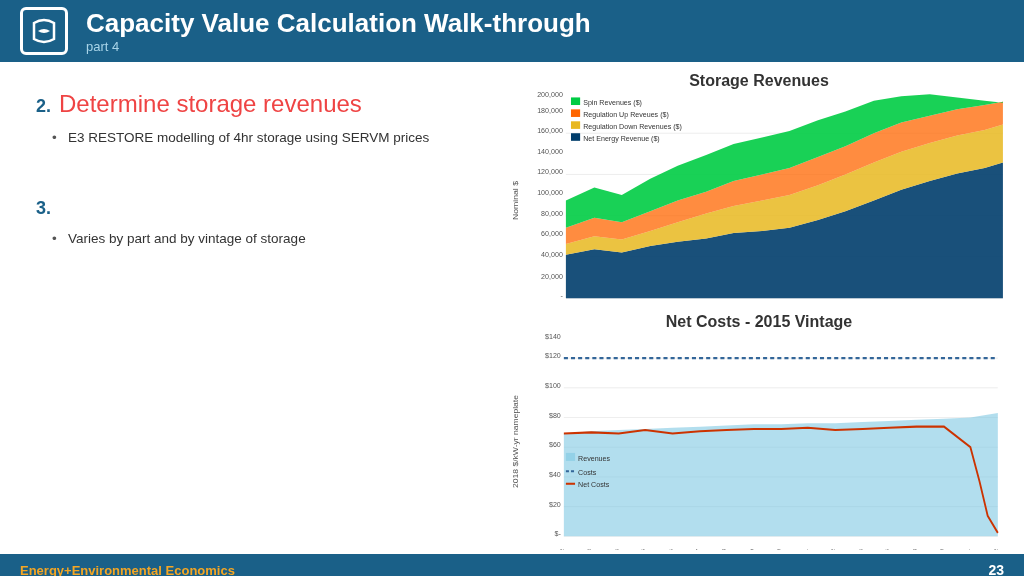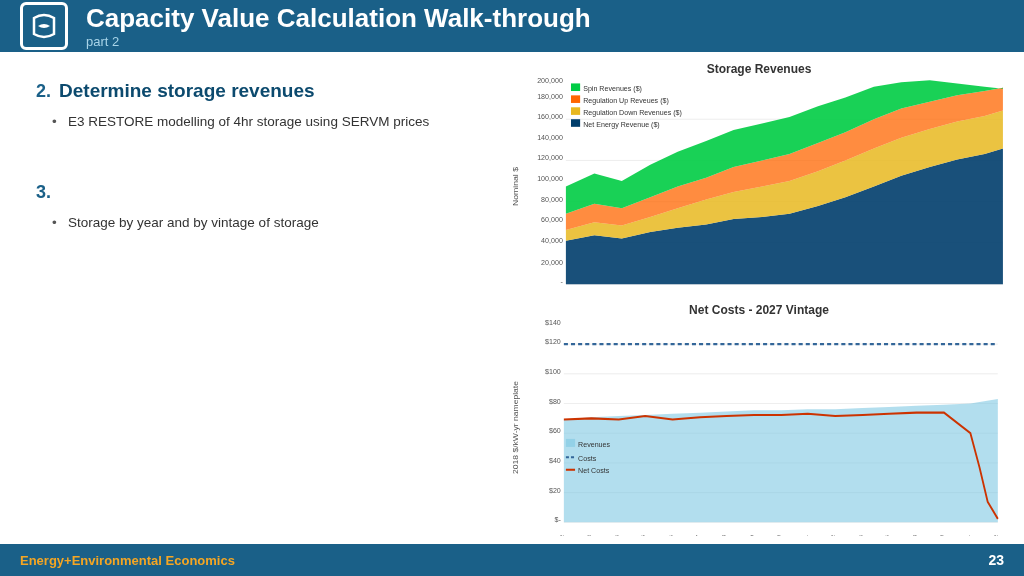--- a/index.html
+++ b/index.html
@@ -8,21 +8,21 @@
       height: 576px;
       font-family: Arial, sans-serif;
       background: #fff;
       overflow: hidden;
       position: relative;
     }
 
     
     #header {
       background: #1a6088;
-      height: 52px;
+      height: 62px;
       display: flex;
       align-items: center;
       padding: 0 20px;
       gap: 18px;
     }
     #logo-box {
       width: 48px;
       height: 48px;
       border: 3px solid #fff;
       border-radius: 6px;
@@ -70,23 +70,23 @@
       margin-bottom: 10px;
     }
 
     .section-num {
       color: #1a6088;
       font-size: 18px;
       font-weight: 700;
     }
 
     .section-heading {
-      color: #0c4a6e;
-      font-size: 19px;
-      font-weight: 700;
+      color: #ef4444;
+      font-size: 24px;
+      font-weight: 400;
     }
 
     .bullet-list {
       list-style: none;
       padding-left: 16px;
     }
 
     .bullet-list li {
       position: relative;
       padding-left: 16px;
@@ -116,21 +116,21 @@
       gap: 4px;
     }
 
     .chart-container {
       flex: 1;
       position: relative;
     }
 
     .chart-title {
       text-align: center;
-      font-size: 12px;
+      font-size: 16px;
       font-weight: 600;
       color: #333;
       margin-bottom: 2px;
     }
 
     .chart-area {
       width: 100%;
       height: calc(100% - 20px);
       position: relative;
     }
@@ -169,21 +169,21 @@
 
 <div id="header">
   <div id="logo-box">
     <svg width="36" height="36" viewBox="0 0 36 36">
       <path d="M8 10 Q18 4 28 10 L28 26 Q18 32 8 26 Z" fill="none" stroke="#fff" stroke-width="2.5"></path>
       <path d="M12 18 Q18 14 24 18 Q18 22 12 18 Z" fill="#fff"></path>
     </svg>
   </div>
   <div id="header-text">
     <h1>Capacity Value Calculation Walk-through</h1>
-    <h2>part 2</h2>
+    <h2>part 4</h2>
   </div>
 </div>
 
 <div id="main">
 
   <div id="left-panel">
 
     <div class="section section-2">
       <div class="section-title">
         <span class="section-num">2.</span>
@@ -192,21 +192,21 @@
       <ul class="bullet-list">
         <li>E3 RESTORE modelling of 4hr storage using SERVM prices</li>
       </ul>
     </div>
 
     <div class="section section-3">
       <div class="section-title">
         <span class="section-num">3.</span>
       </div>
       <ul class="bullet-list">
-        <li>Storage by year and by vintage of storage</li>
+        <li>Varies by part and by vintage of storage</li>
       </ul>
     </div>
 
   </div>
 
   <div id="right-panel">
 
     <div class="chart-container">
       <div class="chart-title">Storage Revenues</div>
       <div class="chart-area">
@@ -263,21 +263,21 @@
           <text x="72" y="23" font-size="7" fill="#333">Regulation Up Reveues ($)</text>
           <rect x="60" y="27" width="9" height="7" fill="#e8b820"></rect>
           <text x="72" y="34" font-size="7" fill="#333">Regulation Down Revenues ($)</text>
           <rect x="60" y="38" width="9" height="7" fill="#003d6b"></rect>
           <text x="72" y="45" font-size="7" fill="#333">Net Energy Revenue ($)</text>
         </svg>
       </div>
     </div>
 
     <div class="chart-container">
-      <div class="chart-title">Net Costs - 2027 Vintage</div>
+      <div class="chart-title">Net Costs - 2015 Vintage</div>
       <div class="chart-area">
         <svg width="100%" height="100%" viewBox="0 0 490 190" preserveAspectRatio="none">
 
           <text x="8" y="95" font-size="7.5" fill="#555" transform="rotate(-90,8,95)" text-anchor="middle">2018 $/kW-yr nameplate</text>
 
           <text x="50" y="178" font-size="7" fill="#555" text-anchor="end">$-</text>
           <text x="50" y="152" font-size="7" fill="#555" text-anchor="end">$20</text>
           <text x="50" y="126" font-size="7" fill="#555" text-anchor="end">$40</text>
           <text x="50" y="100" font-size="7" fill="#555" text-anchor="end">$60</text>
           <text x="50" y="74" font-size="7" fill="#555" text-anchor="end">$80</text>

